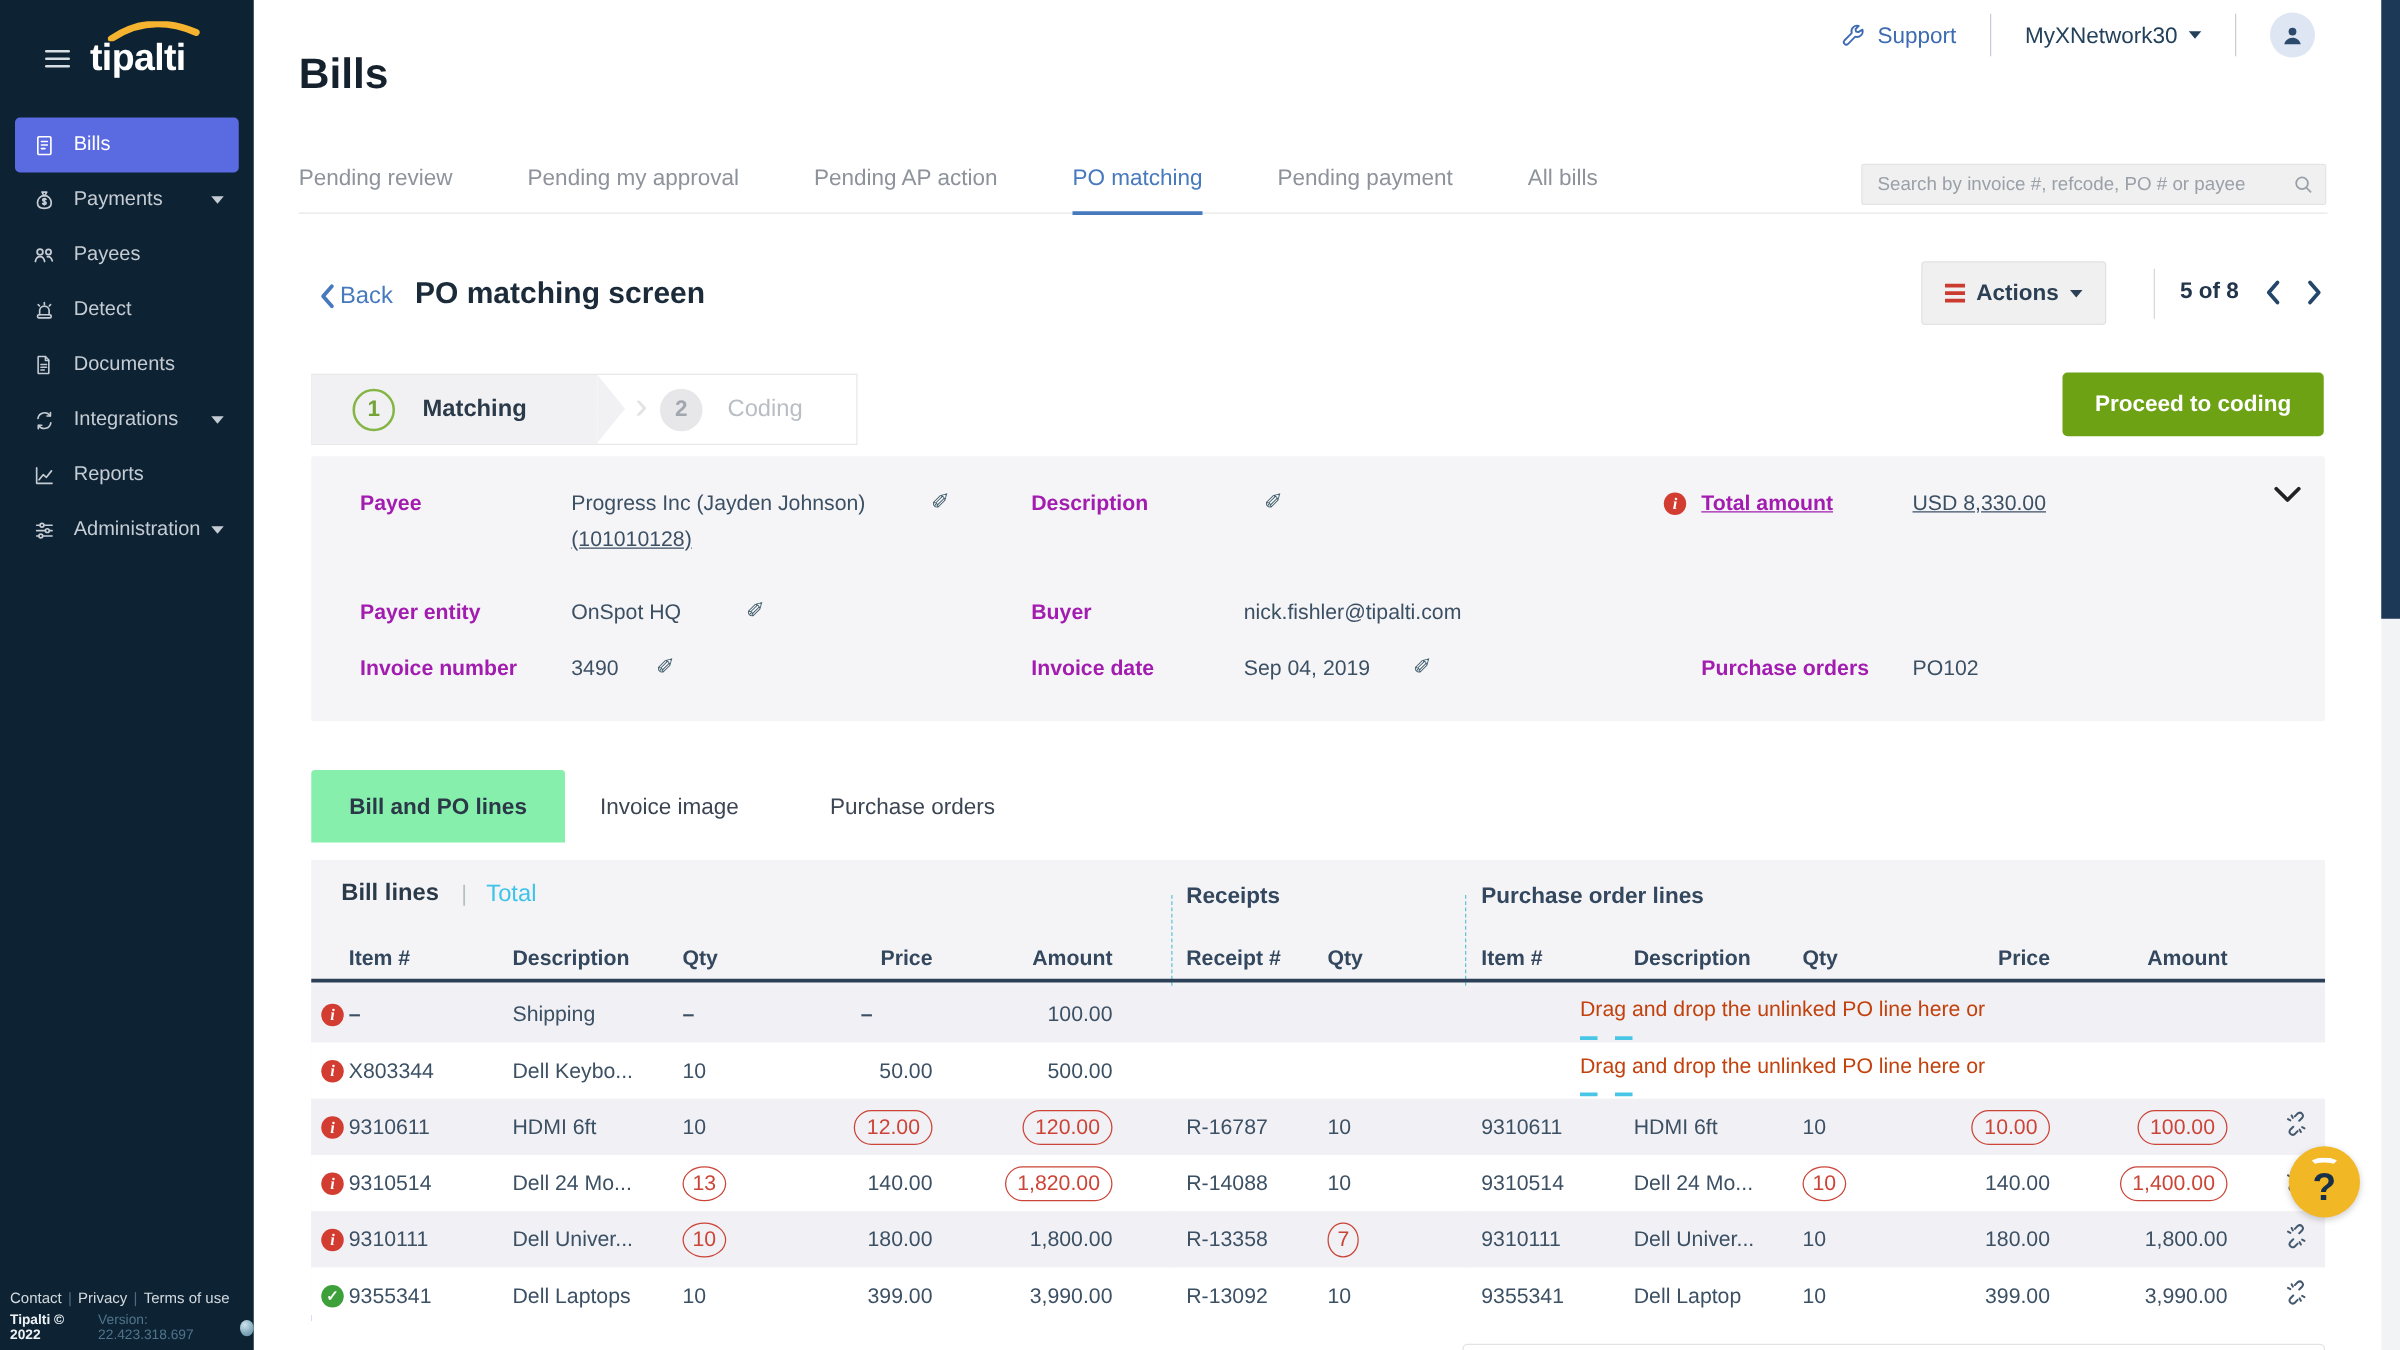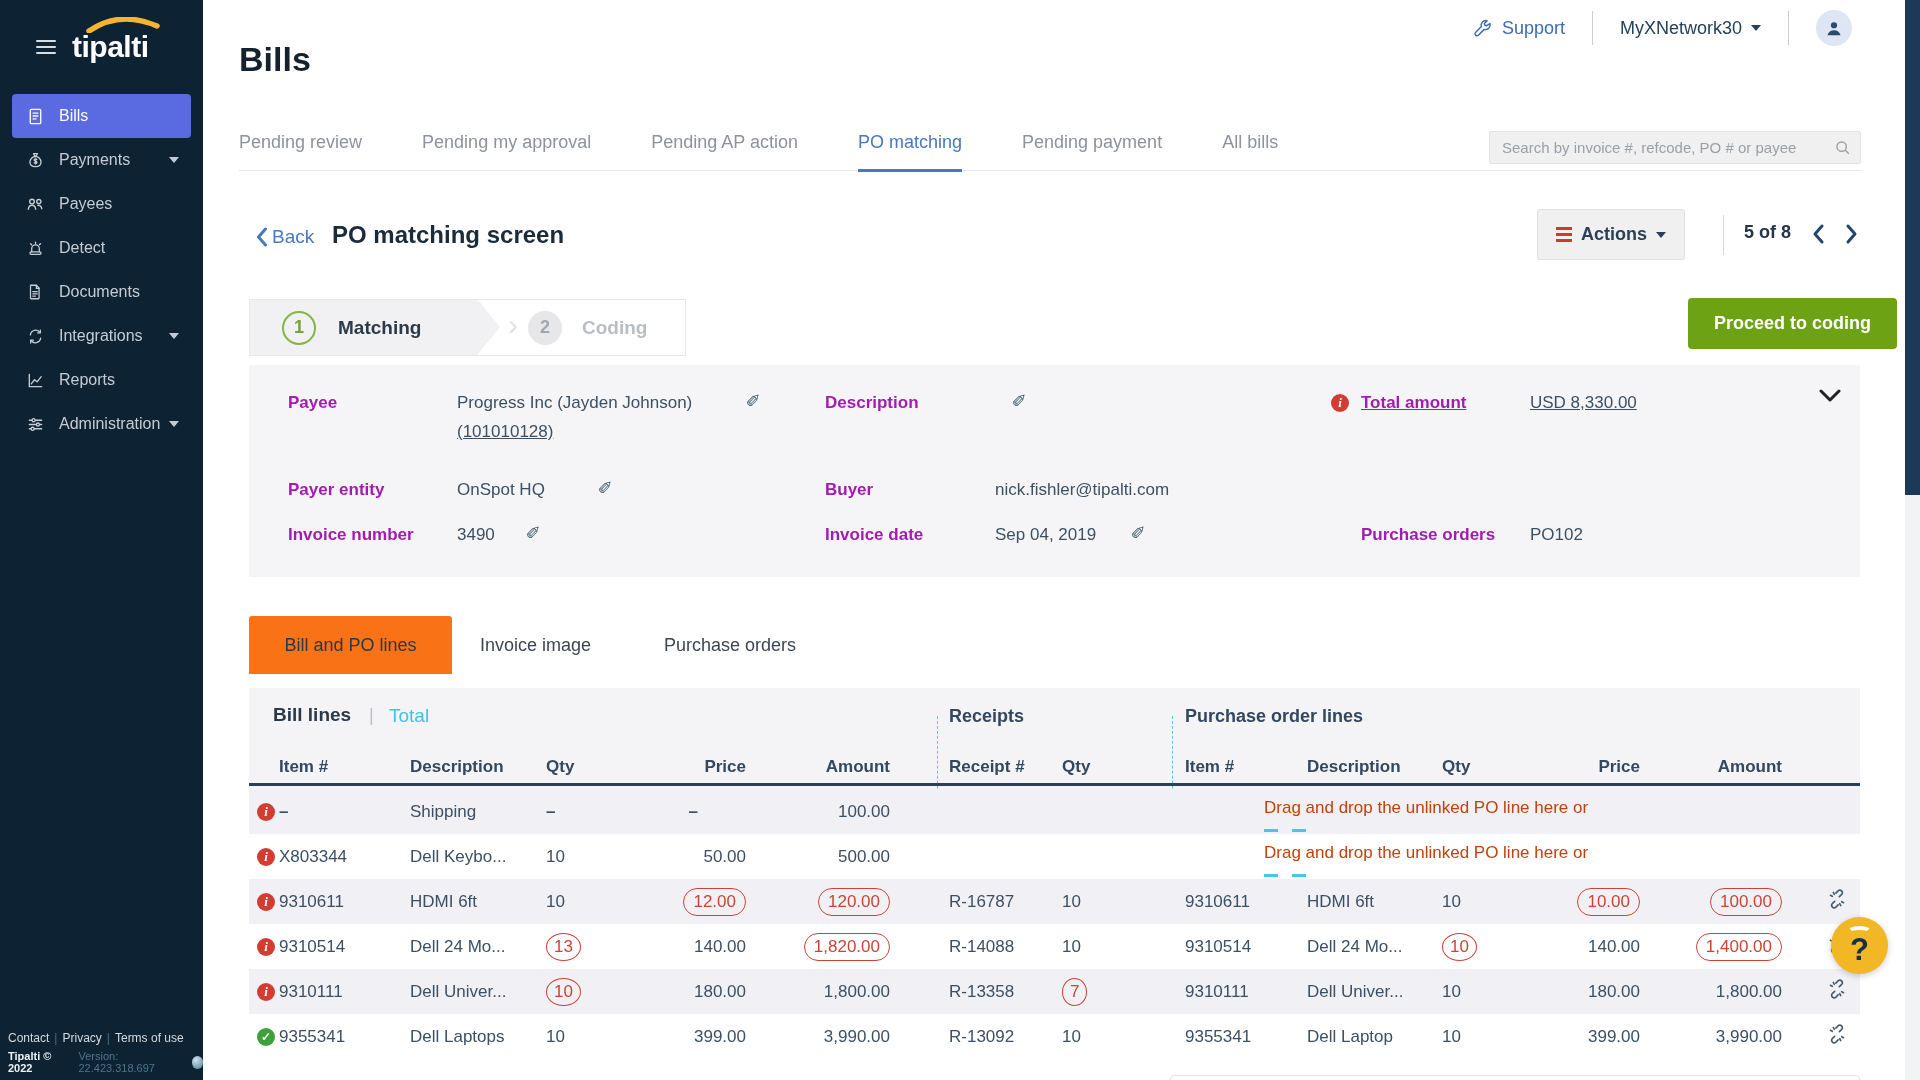--- a/index.html
+++ b/index.html
@@ -78,44 +78,44 @@
            border:1px solid #e8e8ea; display:flex; }
   .step1 { width:228px; background:#f1f1f3; display:flex; align-items:center; padding-left:32px; gap:22px; cursor:pointer; }
   .step-arrow { width:0; height:0; border-top:27.5px solid transparent; border-bottom:27.5px solid transparent;
                 border-left:22px solid #f1f1f3; }
   .step-chev { position:absolute; left:258px; top:8px; color:#e2e2e5; font-size:30px; font-weight:400; }
   .step-circle { width:34px; height:34px; border-radius:50%; border:2px solid #85b545; color:#74a436;
                  font-weight:700; font-size:18px; display:flex; align-items:center; justify-content:center; }
   .step-label { font-size:19px; font-weight:700; color:#2b3a49; }
   .step2 { display:flex; align-items:center; gap:20px; padding-left:28px; cursor:pointer; }
   .step2 .step-circle { border:none; background:#e7e7ea; color:#a2a7ae; }
-  .step2 .step-label { color:#b9bec5; font-weight:700; }
-
-  .proceed { position:absolute; left:1688px; top:298px; width:209px; height:51px; background:#6da214;
+  .step2 .step-label { color:#b9bec5; font-weight:400; }
+
+  .proceed { position:absolute; left:1650px; top:298px; width:209px; height:51px; background:#6da214;
              border:none; border-radius:4px; color:#fff; font-size:18px; font-weight:600;
              font-family:"Liberation Sans", sans-serif; cursor:pointer; }
 
   
   .summary { position:absolute; left:249px; top:365px; width:1611px; height:212px; background:#f5f5f8; border-radius:2px; }
   .summary .lbl { position:absolute; font-size:17px; font-weight:700; color:#a21caf; }
   .summary .val { position:absolute; font-size:17px; color:#3c5064; }
   .pencil { display:inline-block; transform:rotate(-90deg); font-size:18px; color:#3e5a68; cursor:pointer; }
   .pencil::before { content:"\270E"; }
   .pencil.abs { position:absolute; }
   .u { text-decoration:underline; }
   .info-ic { width:18px; height:18px; border-radius:50%; background:#d23c31; color:#fff;
              display:inline-flex; align-items:center; justify-content:center; }
   .info-ic::before { content:"i"; font-family:"Liberation Serif", serif; font-style:italic;
                      font-weight:700; font-size:13px; }
   .sum-chevron { position:absolute; left:1570px; top:24px; cursor:pointer; }
 
   
   .dtab { position:absolute; top:616px; height:58px; display:flex; align-items:center; font-size:18px;
           color:#3c4653; cursor:pointer; }
-  .dtab.active { left:249px; width:203px; justify-content:center; background:#f97316; font-weight:400;
+  .dtab.active { left:249px; width:203px; justify-content:center; background:#86efac; font-weight:700;
                  color:#2b3847; border-radius:3px 3px 0 0; }
   .dtab.t2 { left:480px; } .dtab.t3 { left:664px; }
 
   
   .table-sec { position:absolute; left:249px; top:688px; width:1611px; height:369px; background:#f4f4f6;
                border-bottom:5px solid #6d28d9; }
   .bill-lines { position:absolute; left:24px; top:16px; font-size:19px; font-weight:700; color:#2b3a49; }
   .hl-sep { position:absolute; left:120px; top:17px; color:#b9bfc6; font-size:18px; }
   .edit-link { position:absolute; left:140px; top:17px; font-size:19px; color:#3fc3e8; cursor:pointer; }
   .receipts-lbl { position:absolute; left:700px; top:18px; font-size:18px; font-weight:700; color:#33475e; }

